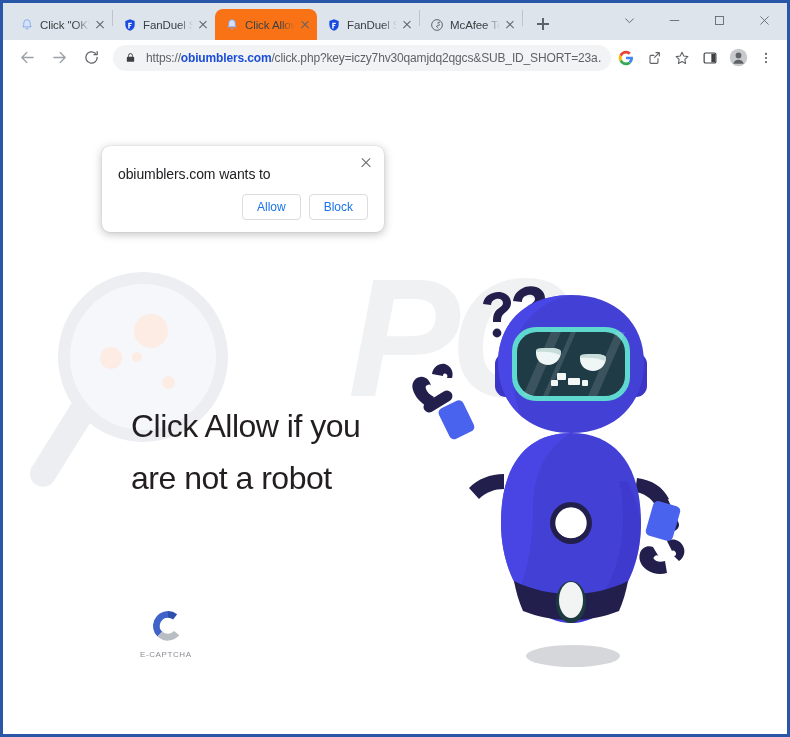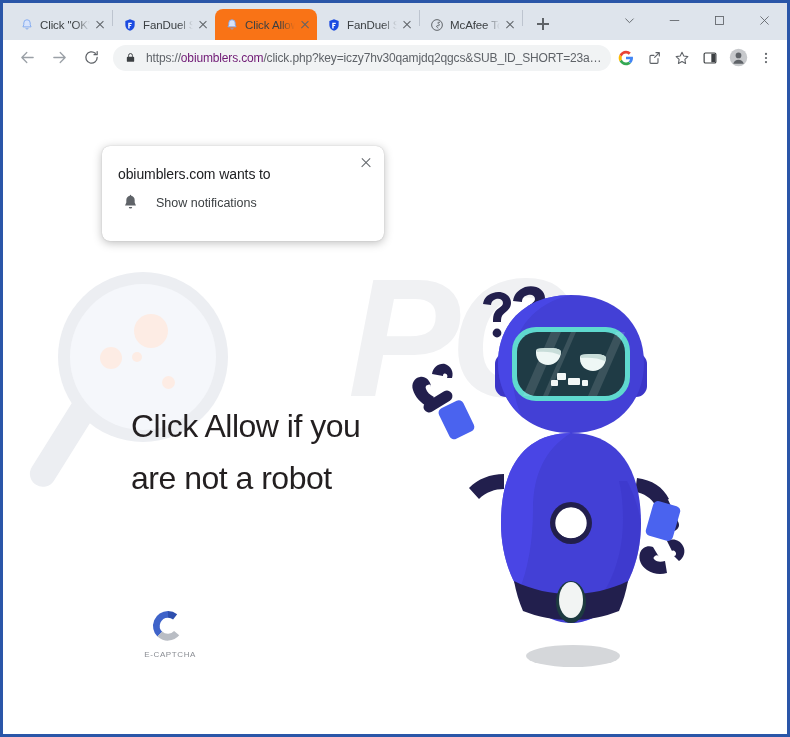--- a/index.html
+++ b/index.html
@@ -137,21 +137,21 @@
   }
   #lock-icon { flex: 0 0 12px; margin-right: 9px; display:flex; align-items:center; }
   #omnibox-url {
     font-size: 12px;
     color: #5f6368;
     white-space: nowrap;
     overflow: hidden;
     flex: 1 1 auto;
     letter-spacing: -0.15px;
   }
-  #omnibox-url b { color: #701a75; font-weight: 400; }
+  #omnibox-url b { color: #1d4ed8; font-weight: 700; }
   .tb-icon {
     width: 26px; height: 26px;
     display: flex; align-items: center; justify-content: center;
     flex: 0 0 26px;
     margin-left: 2px;
   }
 
   
   #page {
     position: relative;
@@ -225,21 +225,21 @@
     color: #231f20;
     font-weight: 400;
     letter-spacing: -0.5px;
   }
 
   
   #captcha-logo {
     position: absolute;
     left: 137px; top: 530px;
     width: 56px;
-    text-align: right;
+    text-align: left;
   }
   #captcha-mark { width: 40px; height: 40px; margin: 0 auto; display:block; }
   #captcha-label {
     font-size: 8px;
     color: #8a8d93;
     letter-spacing: 0.6px;
     margin-top: 4px;
   }
 
   
@@ -551,26 +551,20 @@
         <rect x="146" y="92" width="9" height="7" rx="1"></rect>
         <rect x="157" y="97" width="12" height="7" rx="1"></rect>
         <rect x="140" y="99" width="7" height="6" rx="1"></rect>
         <rect x="171" y="99" width="6" height="6" rx="1"></rect>
       </g>
     </svg>
 
     <div id="permission-bubble">
       <div id="bubble-close"></div>
       <div id="bubble-title">obiumblers.com wants to</div>
-      <div id="bubble-row">
-        <span id="bell-icon">
-          <svg width="17" height="17" viewBox="0 0 24 24">
-              <path d="M12 2.6a5.9 5.9 0 0 0-5.9 5.9v3.6L4.3 16.4h15.4l-1.8-4.3V8.5A5.9 5.9 0 0 0 12 2.6z" fill="#5f6368"></path>
-              <path d="M9.6 18.2a2.4 2.4 0 0 0 4.8 0z" fill="#5f6368"></path>
-              <rect x="11.1" y="1" width="1.8" height="2.6" rx="0.9" fill="#5f6368"></rect>
-            </svg>
-        </span>
-        <span id="bubble-row-label">Show notifications</span>
+      <div id="bubble-actions">
+        <button class="bubble-btn">Allow</button>
+        <button class="bubble-btn">Block</button>
       </div>
     </div>
 
   </div>
 </div>
 
 </body></html>

